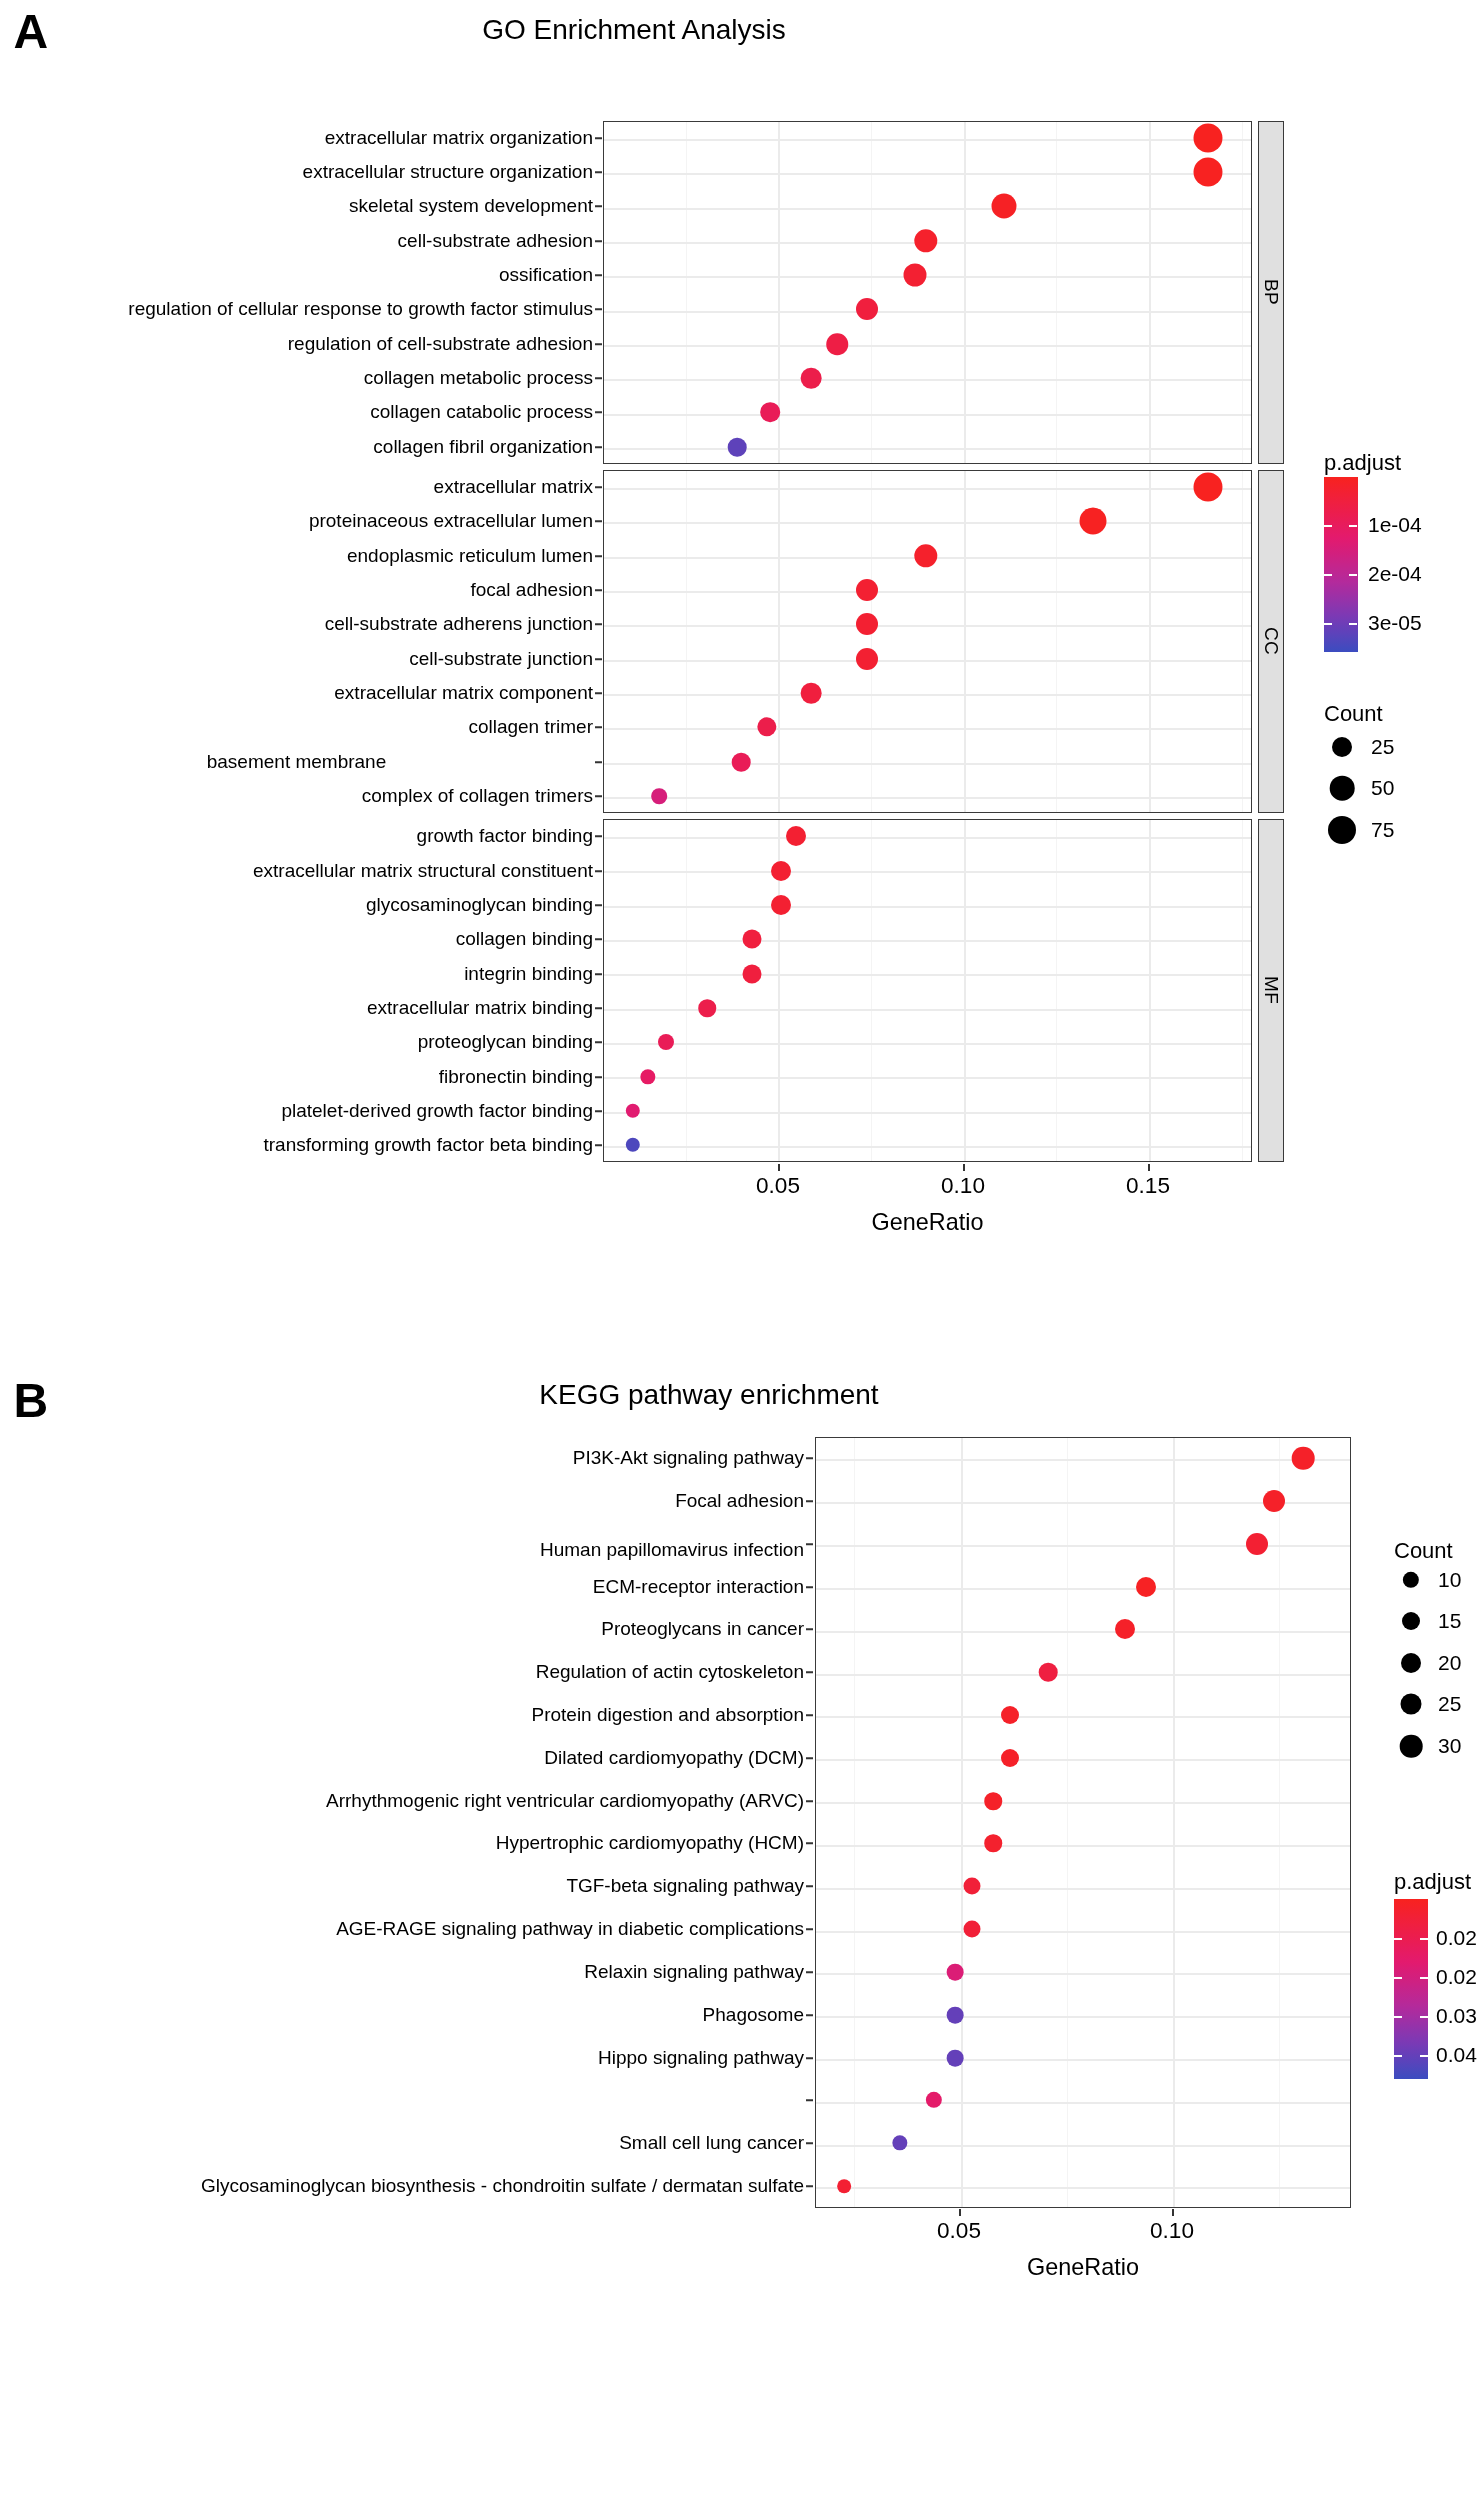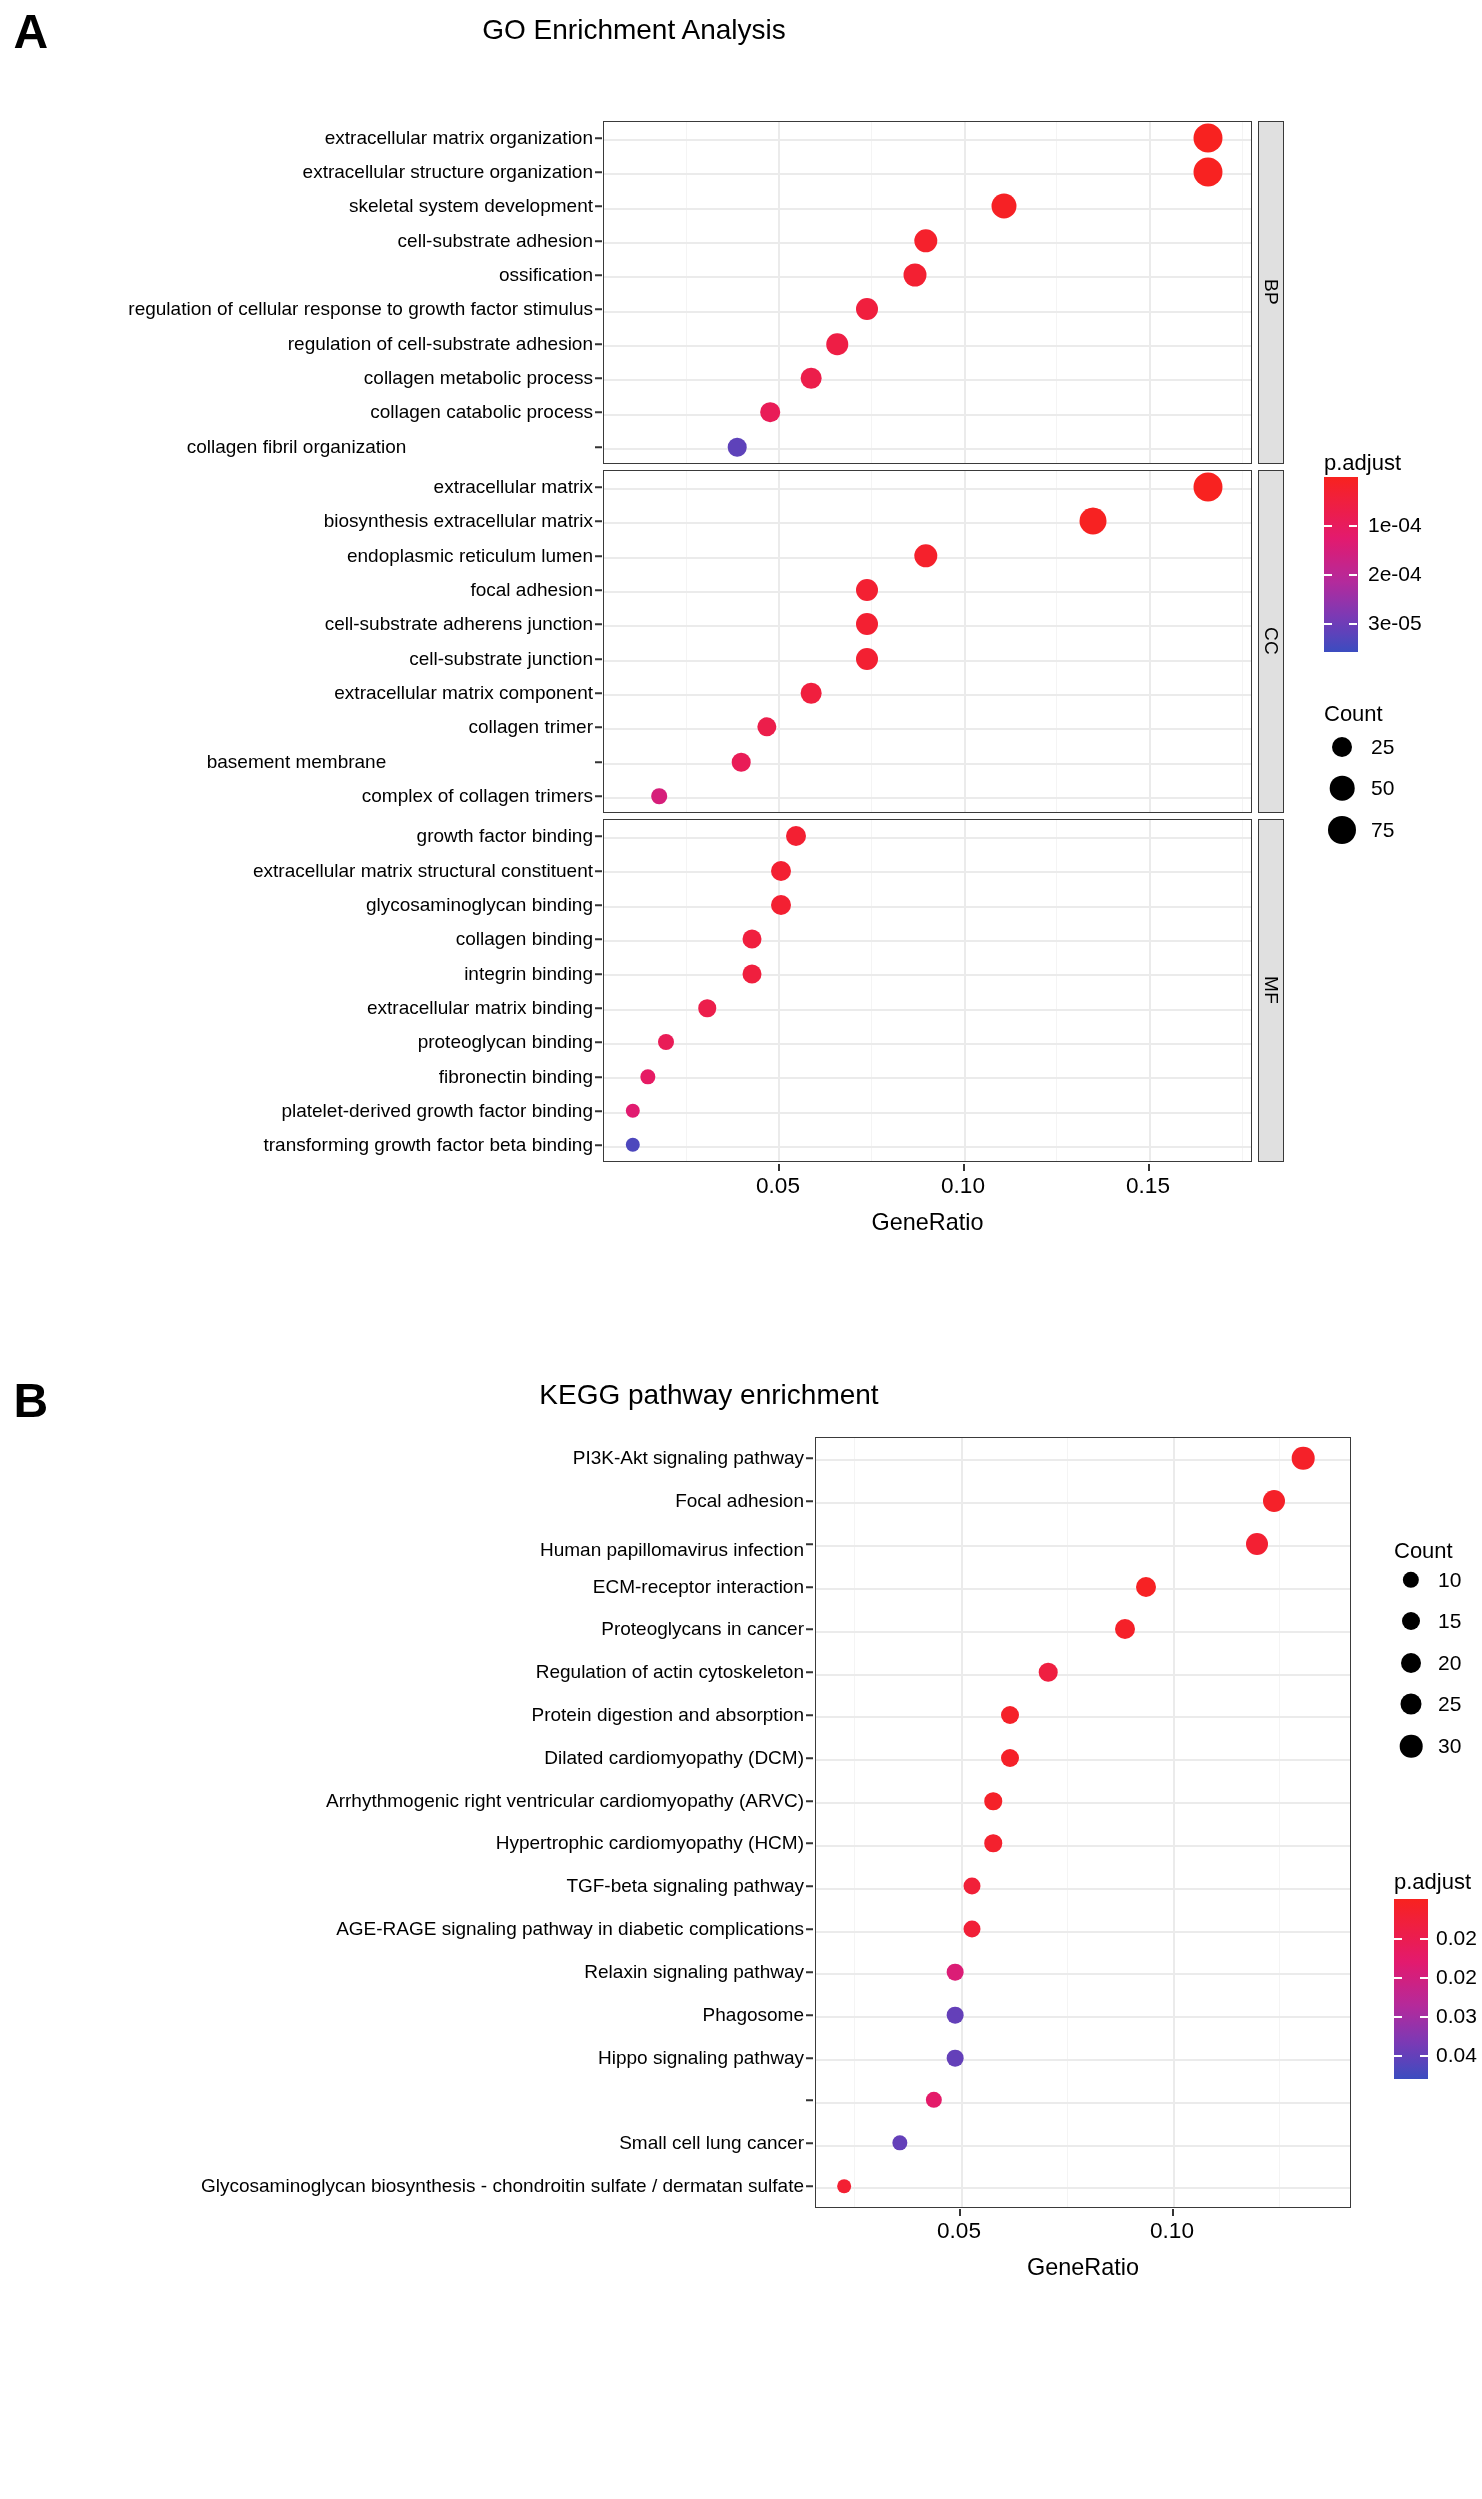--- a/index.html
+++ b/index.html
@@ -92,21 +92,21 @@
     <div class="dot" style="left:837px; top:344px; width:21.5px; height:21.5px; background:rgb(238,30,69);"></div>
     <div class="ylab" style="top:344px; left:0; width:593px;">regulation of cell-substrate adhesion</div>
     <div class="ytick" style="left:595px; top:344px;"></div>
     <div class="dot" style="left:811px; top:378px; width:20.7px; height:20.7px; background:rgb(236,30,75);"></div>
     <div class="ylab" style="top:378px; left:0; width:593px;">collagen metabolic process</div>
     <div class="ytick" style="left:595px; top:378px;"></div>
     <div class="dot" style="left:770px; top:412px; width:19.6px; height:19.6px; background:rgb(233,28,87);"></div>
     <div class="ylab" style="top:412px; left:0; width:593px;">collagen catabolic process</div>
     <div class="ytick" style="left:595px; top:412px;"></div>
     <div class="dot" style="left:737px; top:447px; width:18.6px; height:18.6px; background:rgb(94,66,186);"></div>
-    <div class="ylab" style="top:447px; left:0; width:593px;text-align:center;">collagen fibril organization</div>
+    <div class="ylab" style="top:447px; left:0; width:593px;">collagen fibril organization</div>
     <div class="ytick" style="left:595px; top:447px;"></div>
     <div class="strip" style="left:1258px; top:121px; width:26px; height:343px;">
       <span>BP</span>
     </div>
     <div class="facet" style="left:603px; top:470px; width:649px; height:343px;">
       <div class="gridline-major" style="left:174px;"></div>
       <div class="gridline-major" style="left:360px;"></div>
       <div class="gridline-major" style="left:545px;"></div>
       <div class="gridline-minor" style="left:82px;"></div>
       <div class="gridline-minor" style="left:267px;"></div>
@@ -120,21 +120,21 @@
       <div class="gridline-h" style="top:189px;"></div>
       <div class="gridline-h" style="top:223px;"></div>
       <div class="gridline-h" style="top:257px;"></div>
       <div class="gridline-h" style="top:292px;"></div>
       <div class="gridline-h" style="top:326px;"></div>
     </div>
     <div class="dot" style="left:1208px; top:487px; width:29px; height:29px; background:rgb(248,34,32);"></div>
     <div class="ylab" style="top:487px; left:0; width:593px;">extracellular matrix</div>
     <div class="ytick" style="left:595px; top:487px;"></div>
     <div class="dot" style="left:1093px; top:521px; width:27px; height:27px; background:rgb(247,34,34);"></div>
-    <div class="ylab" style="top:521px; left:0; width:593px;">biosynthesis extracellular matrix</div>
+    <div class="ylab" style="top:521px; left:0; width:593px;">proteinaceous extracellular lumen</div>
     <div class="ytick" style="left:595px; top:521px;"></div>
     <div class="dot" style="left:926px; top:556px; width:23.4px; height:23.4px; background:rgb(245,33,44);"></div>
     <div class="ylab" style="top:556px; left:0; width:593px;">endoplasmic reticulum lumen</div>
     <div class="ytick" style="left:595px; top:556px;"></div>
     <div class="dot" style="left:867px; top:590px; width:22px; height:22px; background:rgb(243,32,50);"></div>
     <div class="ylab" style="top:590px; left:0; width:593px;">focal adhesion</div>
     <div class="ytick" style="left:595px; top:590px;"></div>
     <div class="dot" style="left:867px; top:624px; width:22px; height:22px; background:rgb(243,32,50);"></div>
     <div class="ylab" style="top:624px; left:0; width:593px;">cell-substrate adherens junction</div>
     <div class="ytick" style="left:595px; top:624px;"></div>

